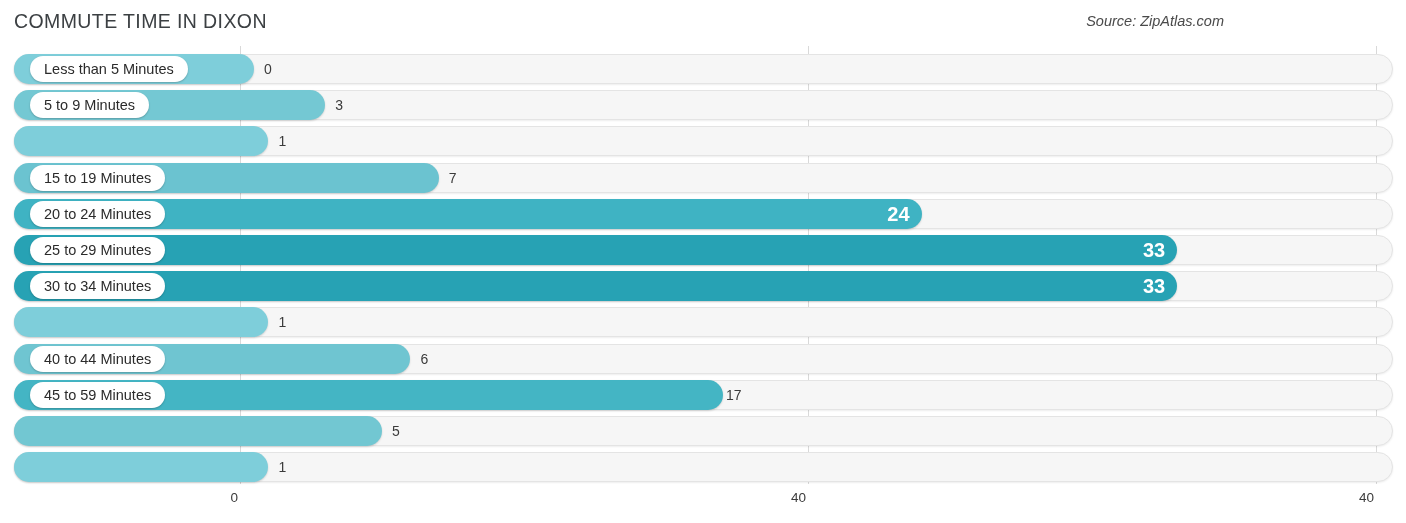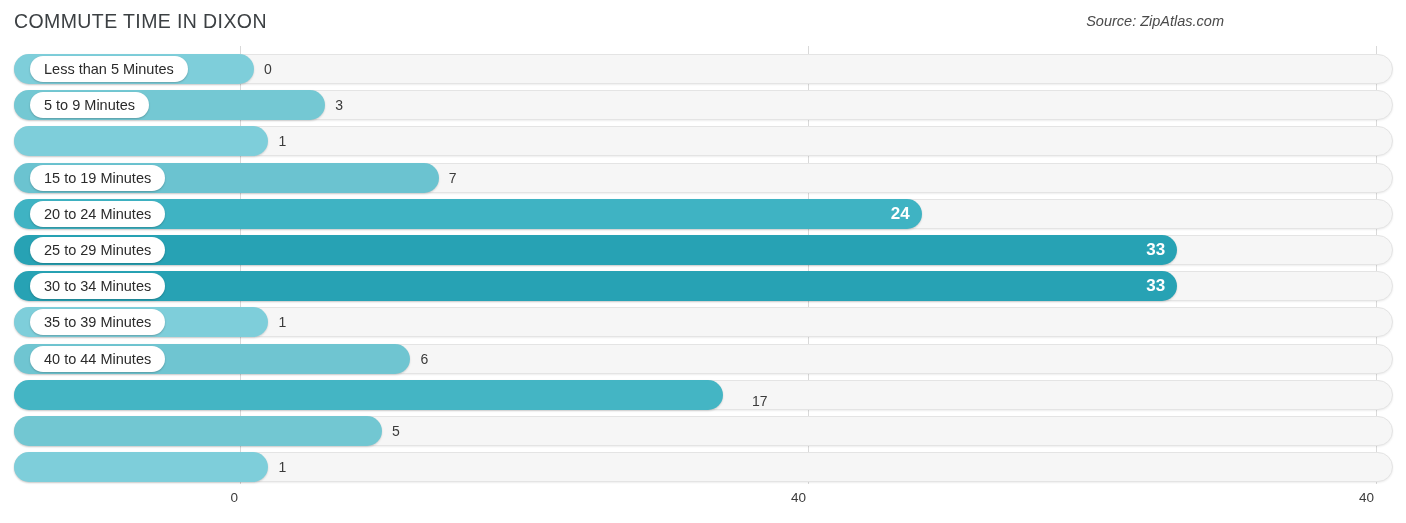--- a/index.html
+++ b/index.html
@@ -98,21 +98,21 @@
     height: 30px;
     border-radius: 15px;
     box-shadow: 0 1px 2px rgba(0,0,0,0.16);
   }
   .bar-value-in {
     position: absolute;
     right: 12px;
     top: 0;
     height: 30px;
     line-height: 30px;
-    font-size: 17px;
+    font-size: 20px;
     font-weight: bold;
     color: #ffffff;
     white-space: nowrap;
   }
   .bar-value-out {
     position: absolute;
     top: 0;
     height: 30px;
     line-height: 30px;
     font-size: 14px;
@@ -208,32 +208,32 @@
           <div class="track" style="background: rgb(246, 246, 246);"></div>
           <div class="bar" style="width: 1163.2px; background: rgb(39, 162, 180);">
             <span class="bar-value-in">33</span>
           </div>
           <div class="label-pill">30 to 34 Minutes</div>
         </div>
         <div class="row" style="top: 261.4px;">
           <div class="track" style="background: rgb(246, 246, 246);"></div>
           <div class="bar" style="width: 254.4px; background: rgb(126, 206, 218);"></div>
           <span class="bar-value-out" style="left: 264.4px;">1</span>
-          <div class="label-pill">35 to 39 Minutes</div>
         </div>
         <div class="row" style="top: 297.6px;">
           <div class="track" style="background: rgb(246, 246, 246);"></div>
           <div class="bar" style="width: 396.4px; background: rgb(111, 197, 209);"></div>
           <span class="bar-value-out" style="left: 406.4px;">6</span>
           <div class="label-pill">40 to 44 Minutes</div>
         </div>
         <div class="row" style="top: 333.8px;">
           <div class="track" style="background: rgb(246, 246, 246);"></div>
           <div class="bar" style="width: 708.8px; background: rgb(68, 181, 196);"></div>
-          <span class="bar-value-out" style="left: 738px; margin-top: 6px;">17</span>
+          <span class="bar-value-out" style="left: 712px;">17</span>
+          <div class="label-pill">45 to 59 Minutes</div>
         </div>
         <div class="row" style="top: 370px;">
           <div class="track" style="background: rgb(246, 246, 246);"></div>
           <div class="bar" style="width: 368px; background: rgb(114, 199, 210);"></div>
           <span class="bar-value-out" style="left: 378px;">5</span>
         </div>
         <div class="row" style="top: 406.2px;">
           <div class="track" style="background: rgb(246, 246, 246);"></div>
           <div class="bar" style="width: 254.4px; background: rgb(126, 206, 218);"></div>
           <span class="bar-value-out" style="left: 264.4px;">1</span>

